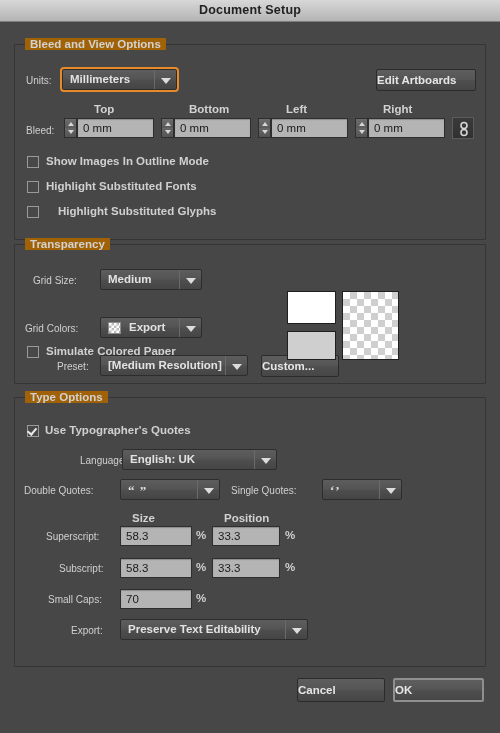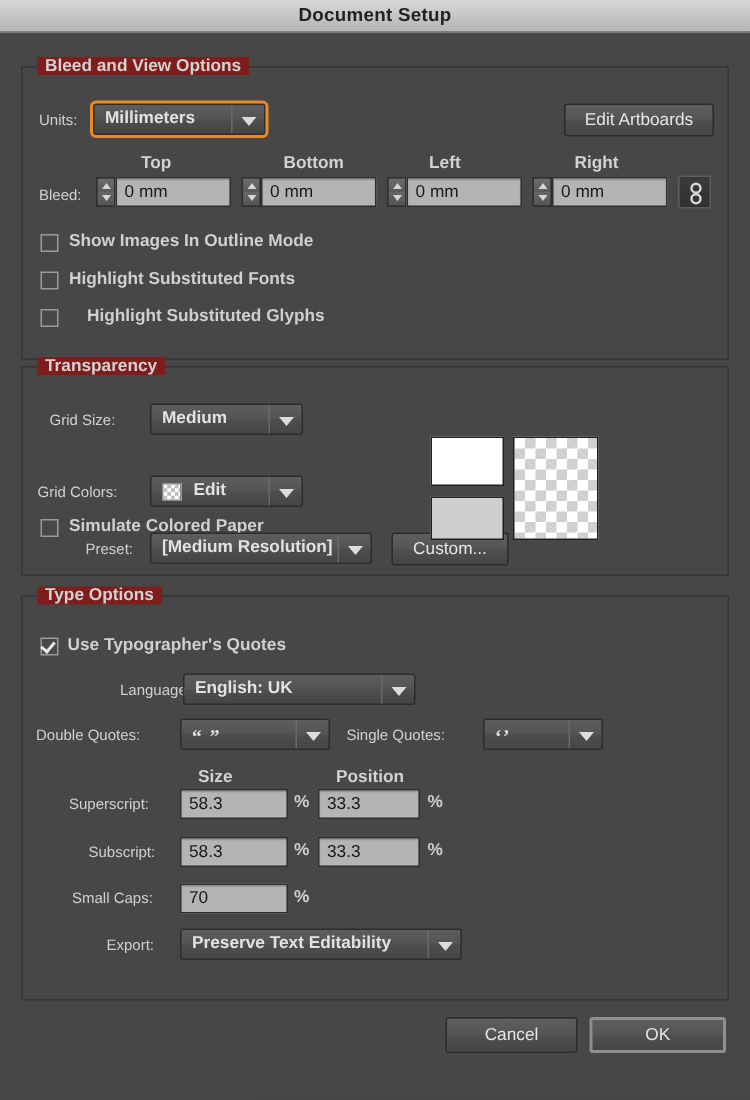--- a/index.html
+++ b/index.html
@@ -53,21 +53,21 @@
     position: absolute;
     border: 1px solid #353535;
     border-radius: 1px;
     box-sizing: border-box;
   }
   .group > .glabel {
     position: absolute;
     top: -7px;
     left: 10px;
     padding: 0 5px;
-    background: #7f1d1d;
+    background: #a16207;
     font-size: 11.5px;
     font-weight: bold;
     color: #d2d2d2;
     white-space: nowrap;
   }
   
   .lbl {
     position: absolute;
     font-size: 10px;
     font-weight: normal;
@@ -160,22 +160,21 @@
   
   .btn {
     position: absolute;
     height: 22px;
     background: linear-gradient(to bottom, #5e5e5e 0%, #555 48%, #4f4f4f 52%, #464646 100%);
     border: 1px solid #2b2b2b;
     border-radius: 2px;
     box-sizing: border-box;
     color: #e6e6e6;
     font-size: 11.5px;
-    font-weight: normal;
-    text-align: center;
+    font-weight: bold;
     line-height: 20px;
     white-space: nowrap;
   }
   .btn.wide { height: 24px; line-height: 22px; }
   .btn.default {
     border: 2px solid #8f8f8f;
     line-height: 20px;
   }
   
   .cb {
@@ -329,21 +328,21 @@
 
     <div class="lbl" style="left:33px; top:253px;">Grid Size:</div>
     <div class="dd" style="left:100px; top:247px; width:102px;">
       <span>Medium</span>
       <span class="arrowbox"></span>
     </div>
 
     <div class="lbl" style="left:25px; top:301px;">Grid Colors:</div>
     <div class="dd" style="left:100px; top:295px; width:102px; padding-left:28px;">
       <span class="mini-check" style="left:7px; top:4px;"></span>
-      <span>Edit</span>
+      <span>Export</span>
       <span class="arrowbox"></span>
     </div>
 
     <div class="cb" style="left:27px; top:324px;"></div>
     <div class="cbtext" style="left:46px; top:323px;">Simulate Colored Paper</div>
 
     <div class="lbl" style="left:57px; top:339px;text-align:right;">Preset:</div>
     <div class="dd" style="left:100px; top:333px; width:148px;">
       <span>[Medium Resolution]</span>
       <span class="arrowbox"></span>

